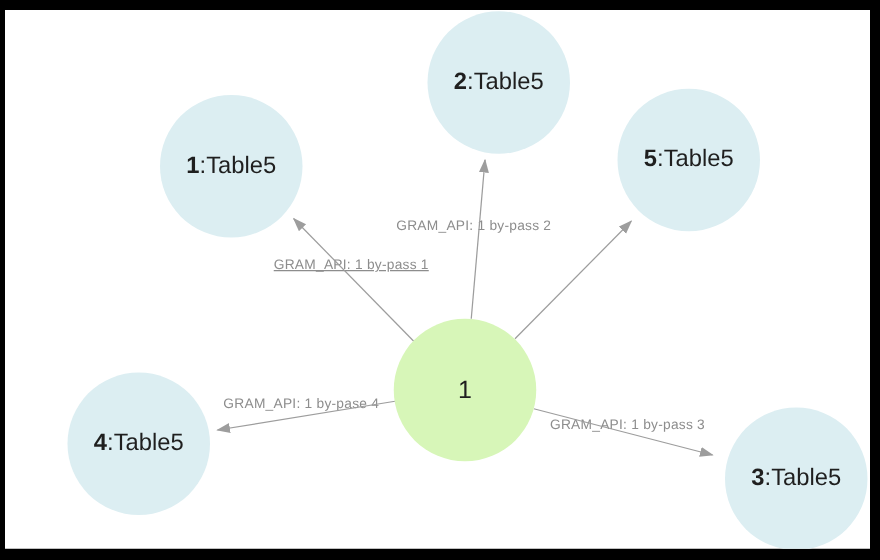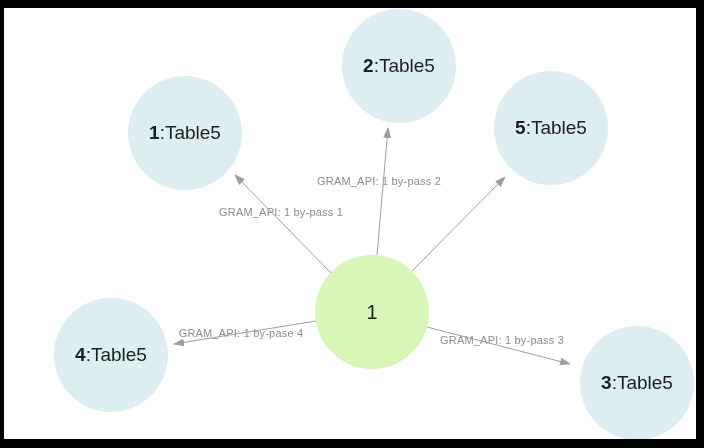--- a/index.html
+++ b/index.html
@@ -35,24 +35,24 @@
   
   .edge-label {
     position: absolute;
     z-index: 1;
     transform: translate(-50%, -50%);
     font-size: 11px;
     color: #8d8d8d;
     white-space: nowrap;
     letter-spacing: 0.2px;
   }
-  .edge-label.l1 { left: 277px; top: 204px; }
+  .edge-label.l1 { left: 277px; top: 204px; text-decoration: underline; }
   .edge-label.l2 { left: 375px; top: 173px; }
   .edge-label.l5 { left: 457px; top: 206px; }
-  .edge-label.l4 { left: 237px; top: 315px; margin-top: 10px; }
+  .edge-label.l4 { left: 237px; top: 315px; }
   .edge-label.l3 { left: 498px; top: 332px; }
 
   
   .node {
     position: absolute;
     z-index: 3;
     width: 114px;
     height: 114px;
     border-radius: 50%;
     display: flex;

